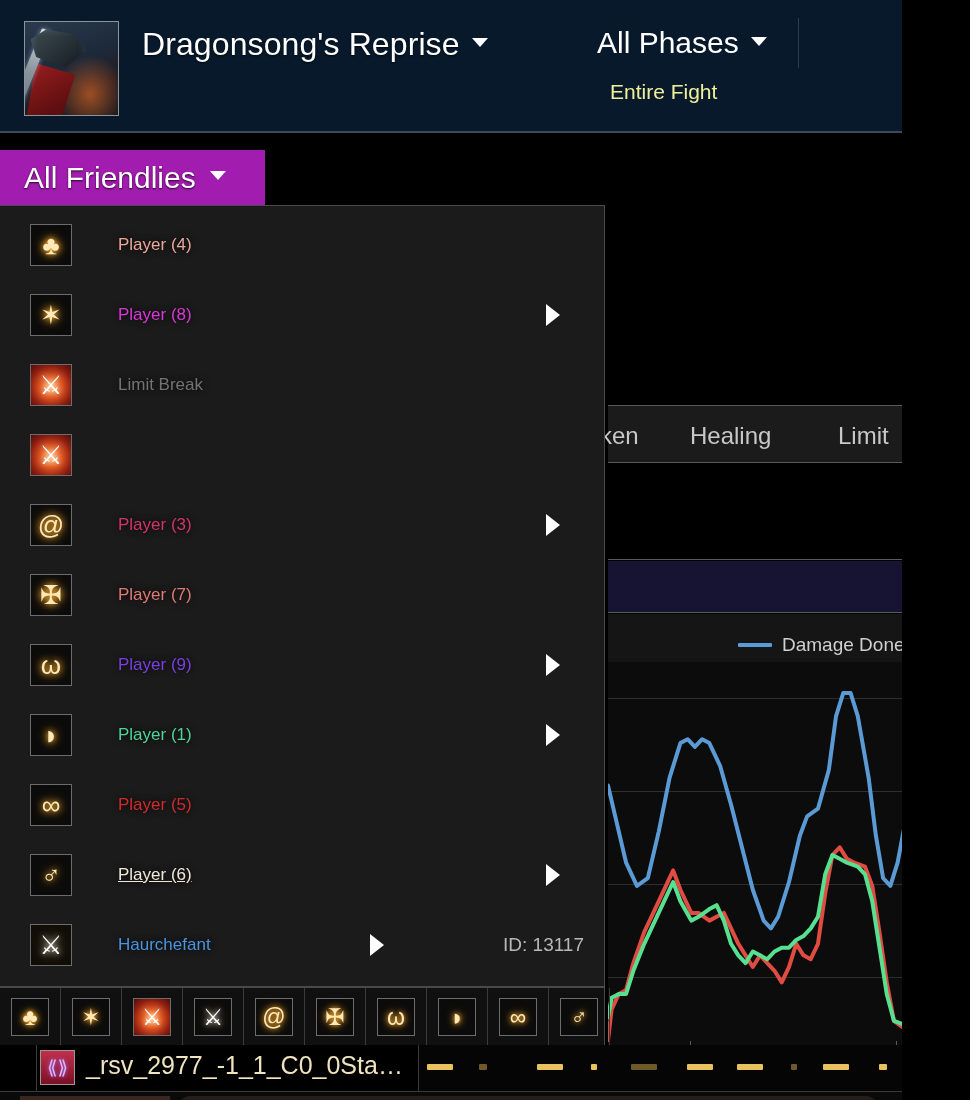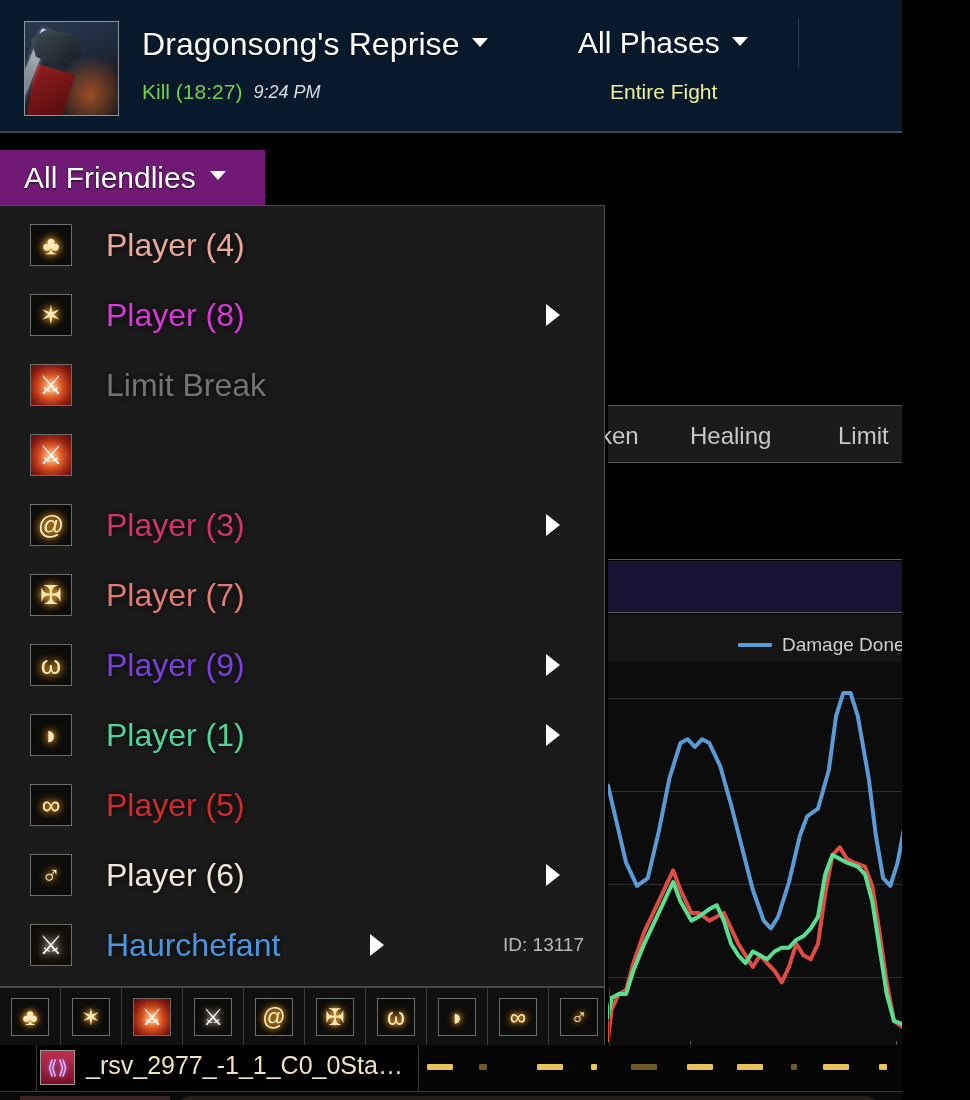--- a/index.html
+++ b/index.html
@@ -56,21 +56,21 @@
   }
   .caret-down{
     display:inline-block;width:0;height:0;vertical-align:middle;
     border-left:8px solid transparent;border-right:8px solid transparent;
     border-top:9px solid #ffffff;margin-left:12px;margin-bottom:4px;
   }
   .fight-sub{position:absolute;left:142px;top:80px;white-space:nowrap;}
   .kill-text{font-size:21px;color:#6fd04a;vertical-align:middle;}
   .time-text{font-size:18px;color:#d6dde2;font-style:italic;margin-left:11px;vertical-align:middle;}
 
-  .phase-wrap{position:absolute;left:578px;top:26px;}
+  .phase-wrap{position:absolute;left:597px;top:26px;}
   .phase-title{font-size:30px;color:#ffffff;display:inline-block;vertical-align:middle;white-space:nowrap;}
   .phase-sub{position:absolute;left:610px;top:80px;font-size:21px;color:#f0f09a;white-space:nowrap;}
   .hdr-divider{position:absolute;left:798px;top:18px;width:1px;height:50px;background:#2a3c4c;}
 
   
   .bg-panel{position:absolute;left:0;top:133px;width:970px;height:967px;background:#000000;}
 
   
   .tabstrip{
     position:absolute;left:608px;top:272px;width:362px;height:58px;
@@ -104,21 +104,21 @@
   .chart-axis{
     position:absolute;left:608px;top:915px;width:362px;height:52px;
     background:#121212;border-bottom:1px solid #2b3b45;box-sizing:border-box;
   }
   .xtick{position:absolute;top:-7px;width:1px;height:7px;background:#5a5a5a;}
   .xlabel{position:absolute;top:10px;font-size:23px;color:#ffffff;white-space:nowrap;}
 
   
   .dd-button{
     position:absolute;left:0;top:150px;width:265px;height:55px;
-    background:#701a75;
+    background:#a21caf;
     display:flex;align-items:center;
     box-sizing:border-box;
     z-index:40;
   }
   .dd-button-label{
     font-size:30px;color:#ffffff;margin-left:24px;white-space:nowrap;
     text-shadow:0 1px 2px rgba(0,0,0,.8);
   }
   .dd-button .caret-down{border-top-color:#ffffff;margin-left:14px;}
 
@@ -146,21 +146,21 @@
     background:
       radial-gradient(circle at 50% 55%, #ffb060 0%, #e0521c 34%, #8e1e12 70%, #4b0d0a 100%);
   }
   .mi-icon.sword{background:#100d07;}
   .mi-glyph{
     font-size:26px;line-height:1;color:#ffe9b8;
     text-shadow:0 0 6px #ffb733,0 0 12px #ff9b1a;
   }
   .mi-glyph.white{color:#ffffff;text-shadow:0 0 6px rgba(255,255,255,.85),0 0 13px rgba(255,210,140,.8);}
   .mi-label{
-    font-size:32px;margin-left:34px;white-space:nowrap;
+    font-size:17px;margin-left:46px;white-space:nowrap;
     text-shadow:0 0 7px rgba(0,0,0,.9);
   }
   .mi-arrow{
     position:absolute;
     width:0;height:0;
     border-top:11px solid transparent;border-bottom:11px solid transparent;
     border-left:14px solid #ffffff;
   }
   .mi-id{
     position:absolute;right:20px;font-size:19px;color:#b9b9b9;white-space:nowrap;
@@ -226,23 +226,20 @@
     <div class="fight-thumb">
       <div class="thumb-cape"></div>
       <div class="thumb-blade"></div>
       <div class="thumb-armor"></div>
     </div>
 
     <div class="fight-title-wrap">
       <span class="fight-title">Dragonsong's Reprise</span><span class="caret-down"></span>
     </div>
 
-    <div class="fight-sub">
-      <span class="kill-text">Kill (18:27)</span><span class="time-text">9:24 PM</span>
-    </div>
 
     <div class="hdr-divider"></div>
 
     <div class="phase-wrap">
       <span class="phase-title">All Phases</span><span class="caret-down"></span>
     </div>
     <div class="phase-sub">Entire Fight</div>
   </div>
 
   <div class="bg-panel">
@@ -344,21 +341,21 @@
       <div class="menu-item" style="top: 564px;">
         <div class="mi-icon">
           <span class="mi-glyph">∞</span>
         </div>
         <span class="mi-label" style="color: rgb(208, 42, 42);">Player (5)</span>
       </div>
       <div class="menu-item" style="top: 634px;">
         <div class="mi-icon">
           <span class="mi-glyph">♂</span>
         </div>
-        <span class="mi-label" style="color: rgb(239, 232, 218);">Player (6)</span>
+        <span class="mi-label" style="color: rgb(239, 232, 218); text-decoration: underline;">Player (6)</span>
         <div class="mi-arrow" style="left: 546px; top: 24px;"></div>
       </div>
       <div class="menu-item" style="top: 704px;">
         <div class="mi-icon sword">
           <span class="mi-glyph white">⚔</span>
         </div>
         <span class="mi-label" style="color: rgb(74, 148, 224);">Haurchefant</span>
         <div class="mi-arrow" style="left: 370px; top: 24px;"></div>
         <div class="mi-id">ID: 13117</div>
       </div>

